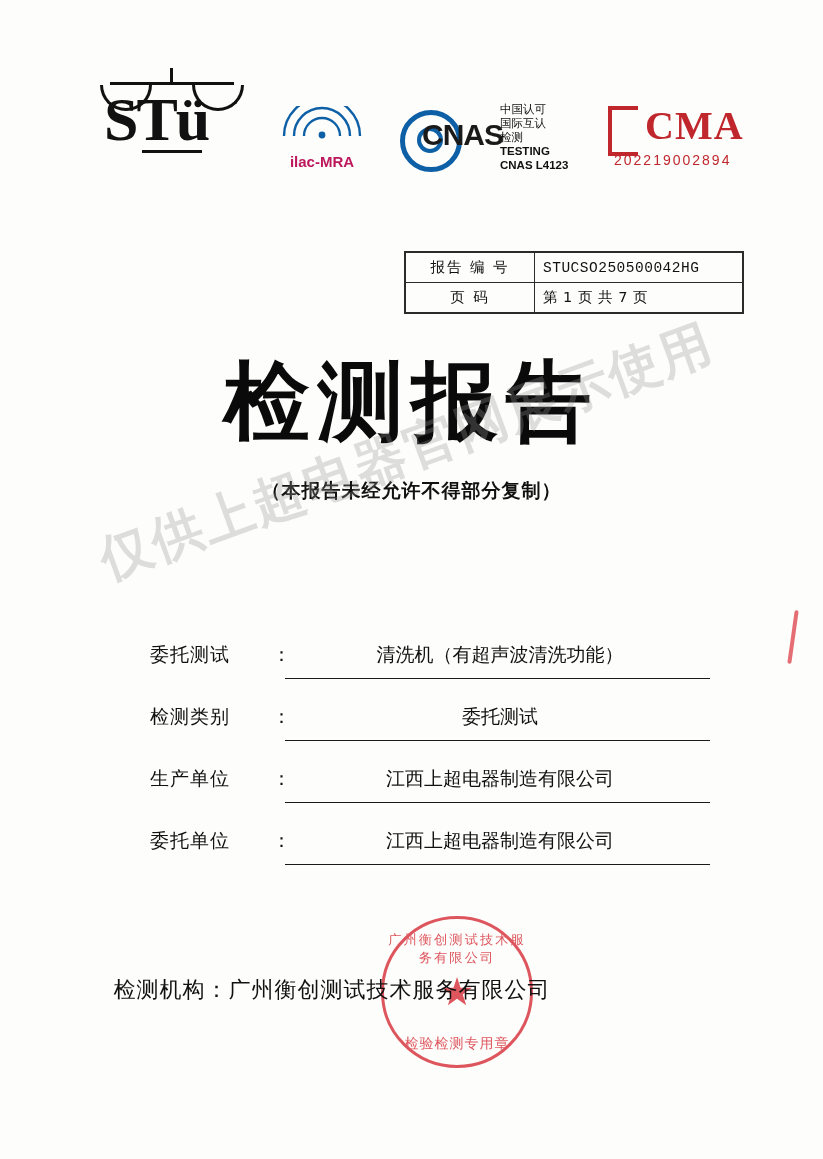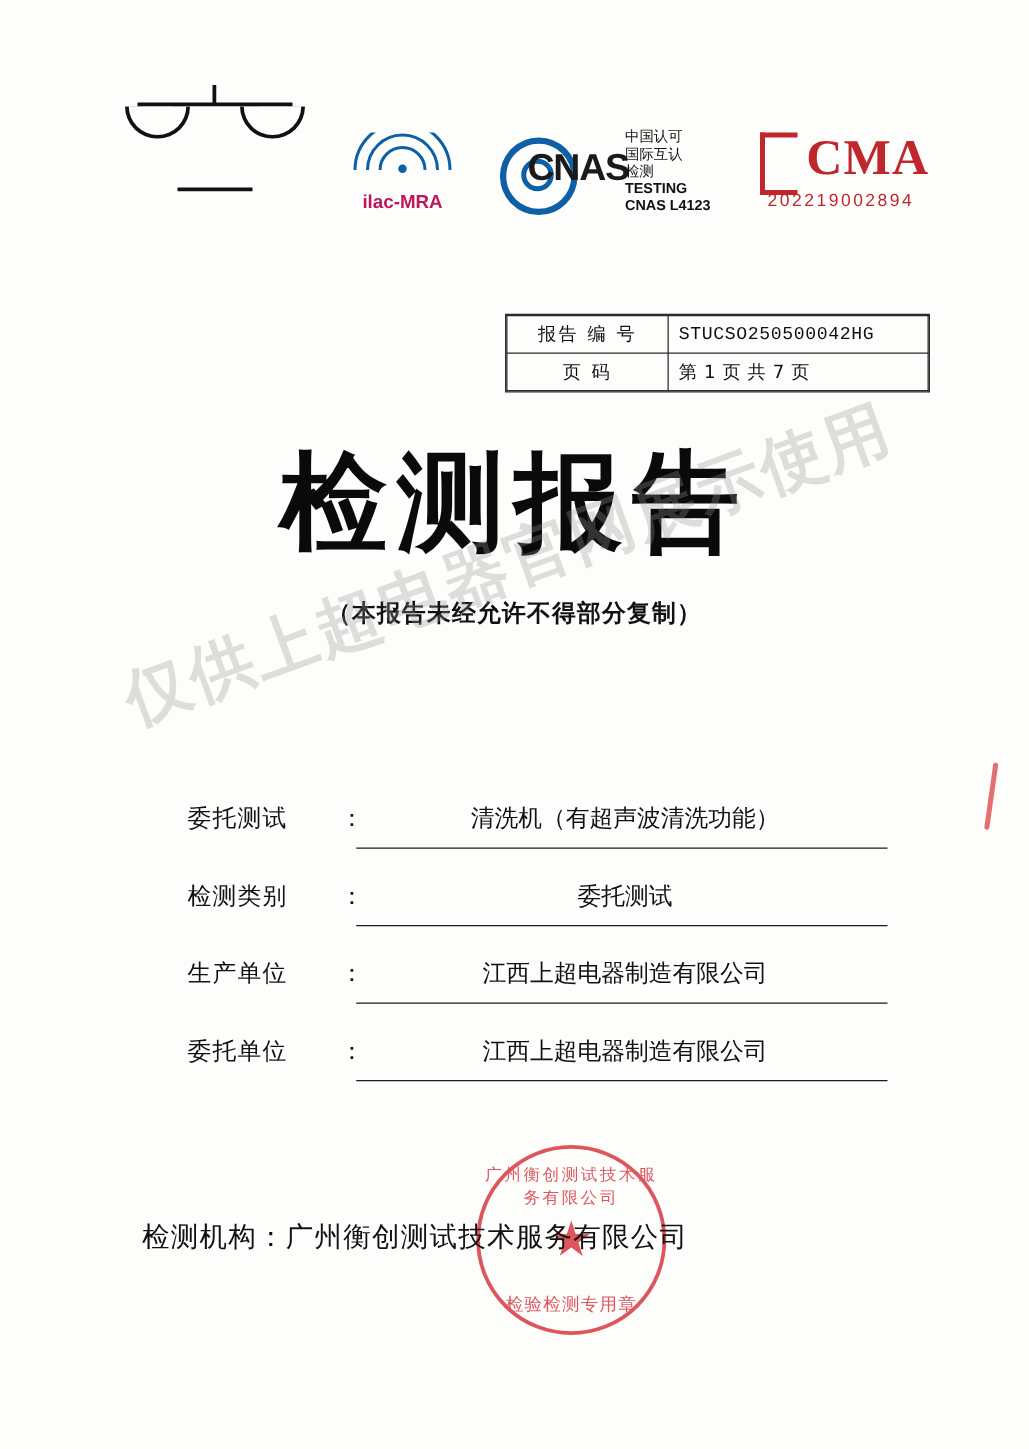--- a/index.html
+++ b/index.html
@@ -378,20 +378,21 @@
 
 <div class="page">
 
   <div class="logos">
 
     <div class="logo-tuv">
       <div class="bowl-l"></div>
       <div class="bowl-r"></div>
       <div class="post"></div>
       <div class="bar"></div>
+      <div class="stu">STü</div>
       <div class="foot"></div>
     </div>
 
     <div class="logo-ilac">
       <svg width="100" height="34" viewBox="0 0 100 34" aria-hidden="true">
         <g fill="none" stroke="#0d5fa6" stroke-width="2.4">
           <path d="M12 30 A26 26 0 0 1 88 30"></path>
           <path d="M22 30 A18 18 0 0 1 78 30"></path>
           <path d="M32 30 A11 11 0 0 1 68 30"></path>
         </g>

